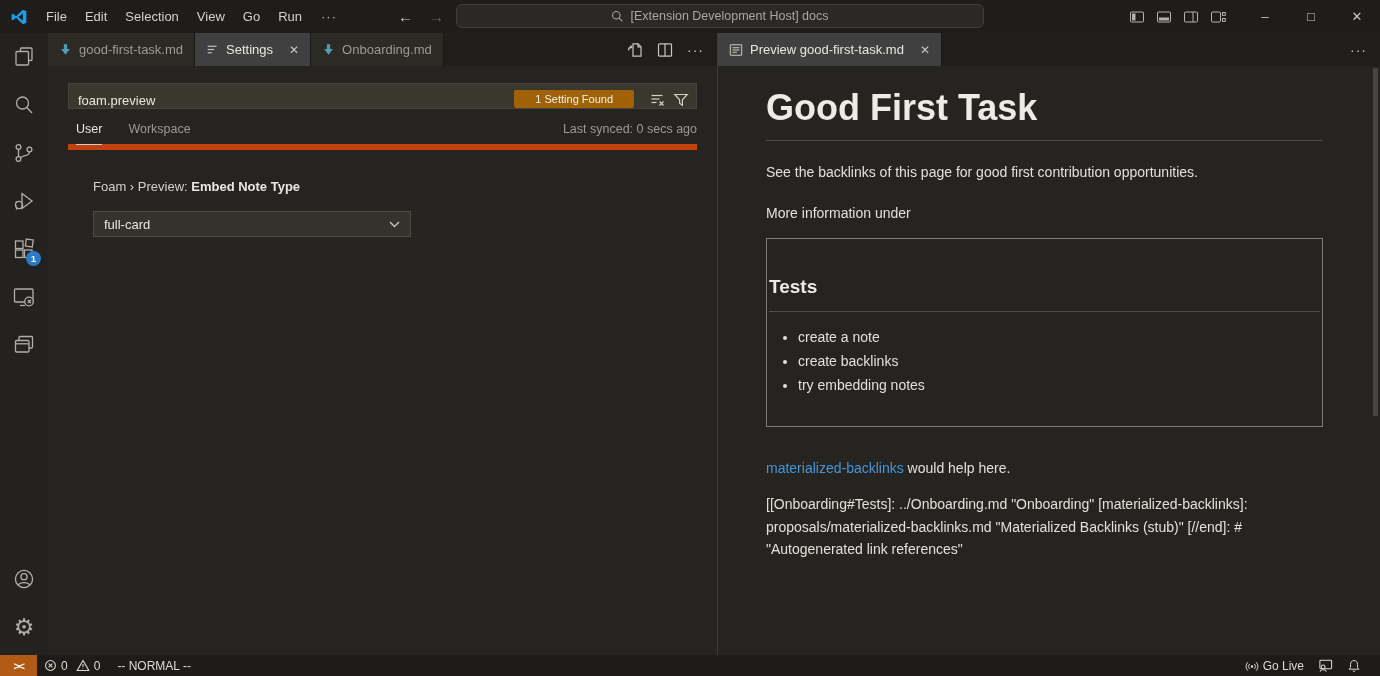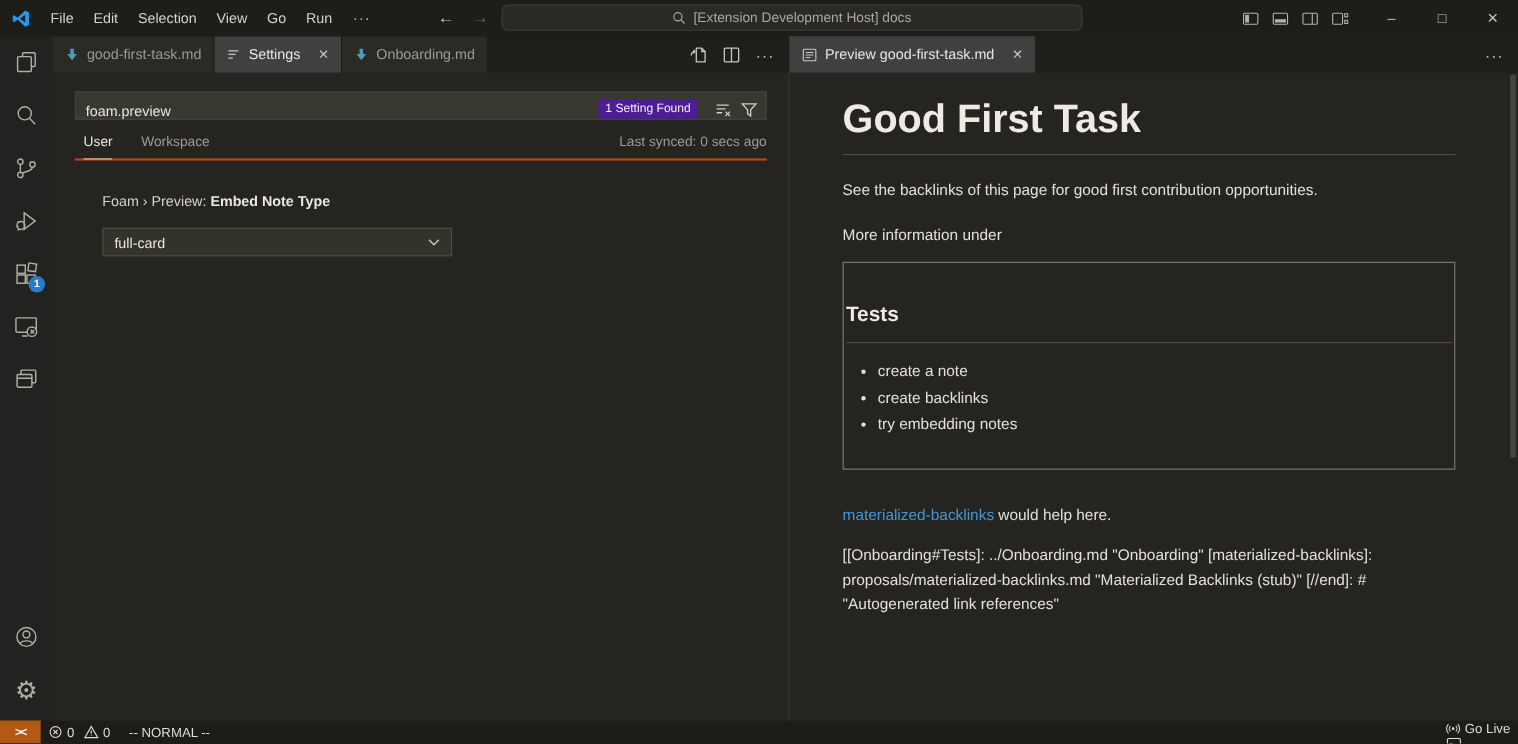--- a/index.html
+++ b/index.html
@@ -48,24 +48,24 @@
   .more-dots { letter-spacing:1px; font-size:14px; color:#c8c6be; }
   .md-arrow { fill:var(--markdown-icon-blue,#519aba); }
   .tabicon { display:flex; align-items:center; }
   .tabicon svg { display:block; }
 
   
   .settings { flex:1; padding:17px 20px 0; }
   .s-search { height:26px; background:#39382f; border:1px solid #45443c; display:flex; align-items:flex-end;
               padding:0 7px 0 9px; color:#e8e6df; }
   .s-search .spacer { flex:1; }
-  .s-badge { background:#4c1d95; color:#f3f1ea; font-size:11px; padding:3px 6px; border-radius:2px; margin-right:9px; }
+  .s-badge { background:#a16207; color:#f3f1ea; font-size:11px; padding:3px 21px; border-radius:2px; margin-right:9px; }
   .s-ico { display:flex; align-items:center; margin-left:7px; }
   .s-ico svg { stroke:#d0cec6; fill:none; stroke-width:1.2; display:block; }
-  .scopes { display:flex; align-items:center; margin-top:13px; border-bottom:2px solid #c2410c;
+  .scopes { display:flex; align-items:center; margin-top:13px; border-bottom:6px solid #c2410c;
             font-size:12.5px; padding-left:8px; }
   .scope { margin-right:26px; padding-bottom:8px; color:#9c9a91; }
   .scope.active { color:#e8e6df; border-bottom:1px solid #cfcdc5; margin-bottom:-1px; }
   .sync { margin-left:auto; color:#9c9a91; padding-bottom:8px; font-size:12.5px; }
   .setting { margin:29px 0 0 25px; }
   .setting-cat { color:#d4d2ca; }
   .setting-name { font-weight:bold; color:#eae8e1; }
   .sel { width:318px; height:26px; margin-top:17px; background:#34332b; border:1px solid #4d4b42;
          display:flex; align-items:center; padding:0 10px; color:#e8e6df; }
   .sel svg { margin-left:auto; stroke:#c8c6be; fill:none; stroke-width:1.4; }
@@ -89,21 +89,21 @@
 
   
   .statusbar { height:21px; background:#1d1c18; display:flex; align-items:center; font-size:12px;
                color:#dedcd4; }
   .remote { width:37px; height:100%; background:var(--remote-orange,#b05a15); color:#fbf9f4;
             display:flex; align-items:center; justify-content:center; font-weight:bold; font-size:11px;
             letter-spacing:-1.5px; }
   .sb-item { display:flex; align-items:center; gap:4px; padding:0 7px; height:100%; }
   .sb-item svg { stroke:#dedcd4; fill:none; stroke-width:1.1; display:block; }
   .sb-mode { padding-left:10px;text-align:right; }
-  .sb-right { margin-left:auto; display:flex; align-items:flex-start; height:100%; padding-right:0;flex-direction:column; }
+  .sb-right { margin-left:auto; display:flex; align-items:flex-end; height:100%; padding-right:12px; }
 </style>
 </head>
 <body>
 
 <div class="window">
 
   <div class="titlebar">
     <svg class="vslogo" viewBox="0 0 24 24">
       <path fill="#1f9cf0" d="M17.2 2.2 L8 10.9 L3.8 7.7 L2.2 8.5 v7 l1.6 0.8 4.2-3.2 9.2 8.7 4.6-2.2 V4.4 Z M17.2 7.3 v9.4 L11 12 Z"></path>
     </svg>

